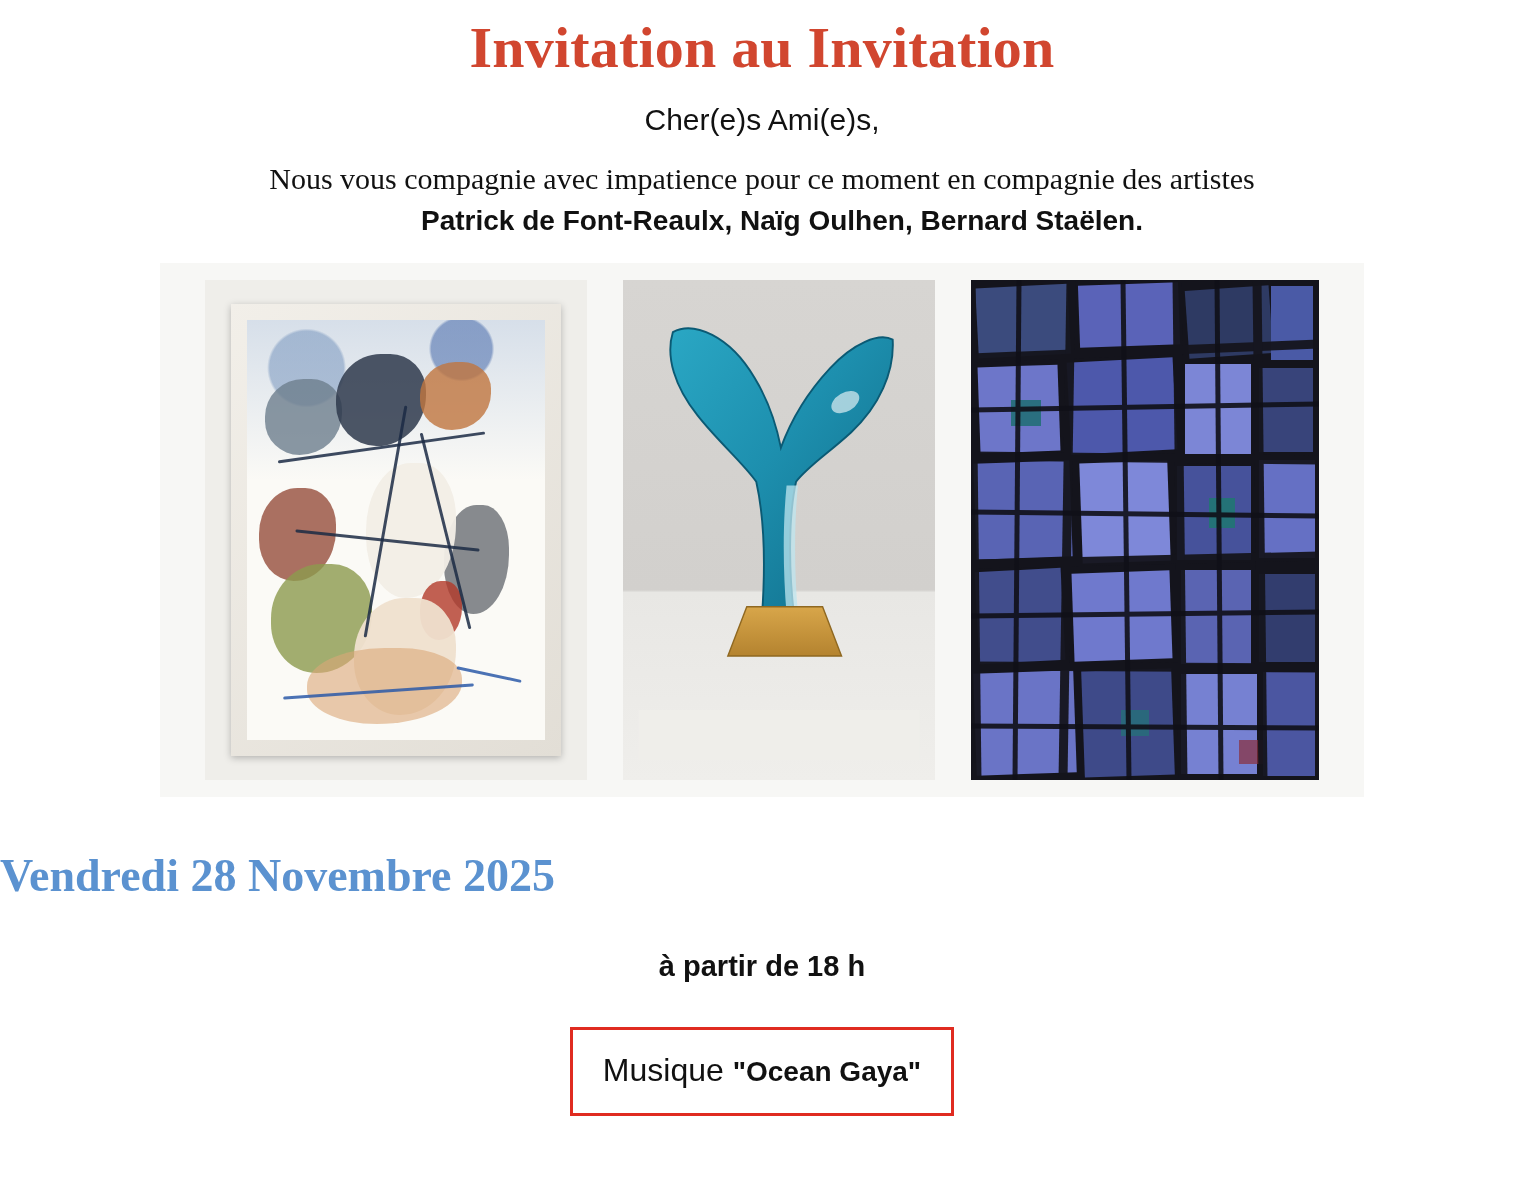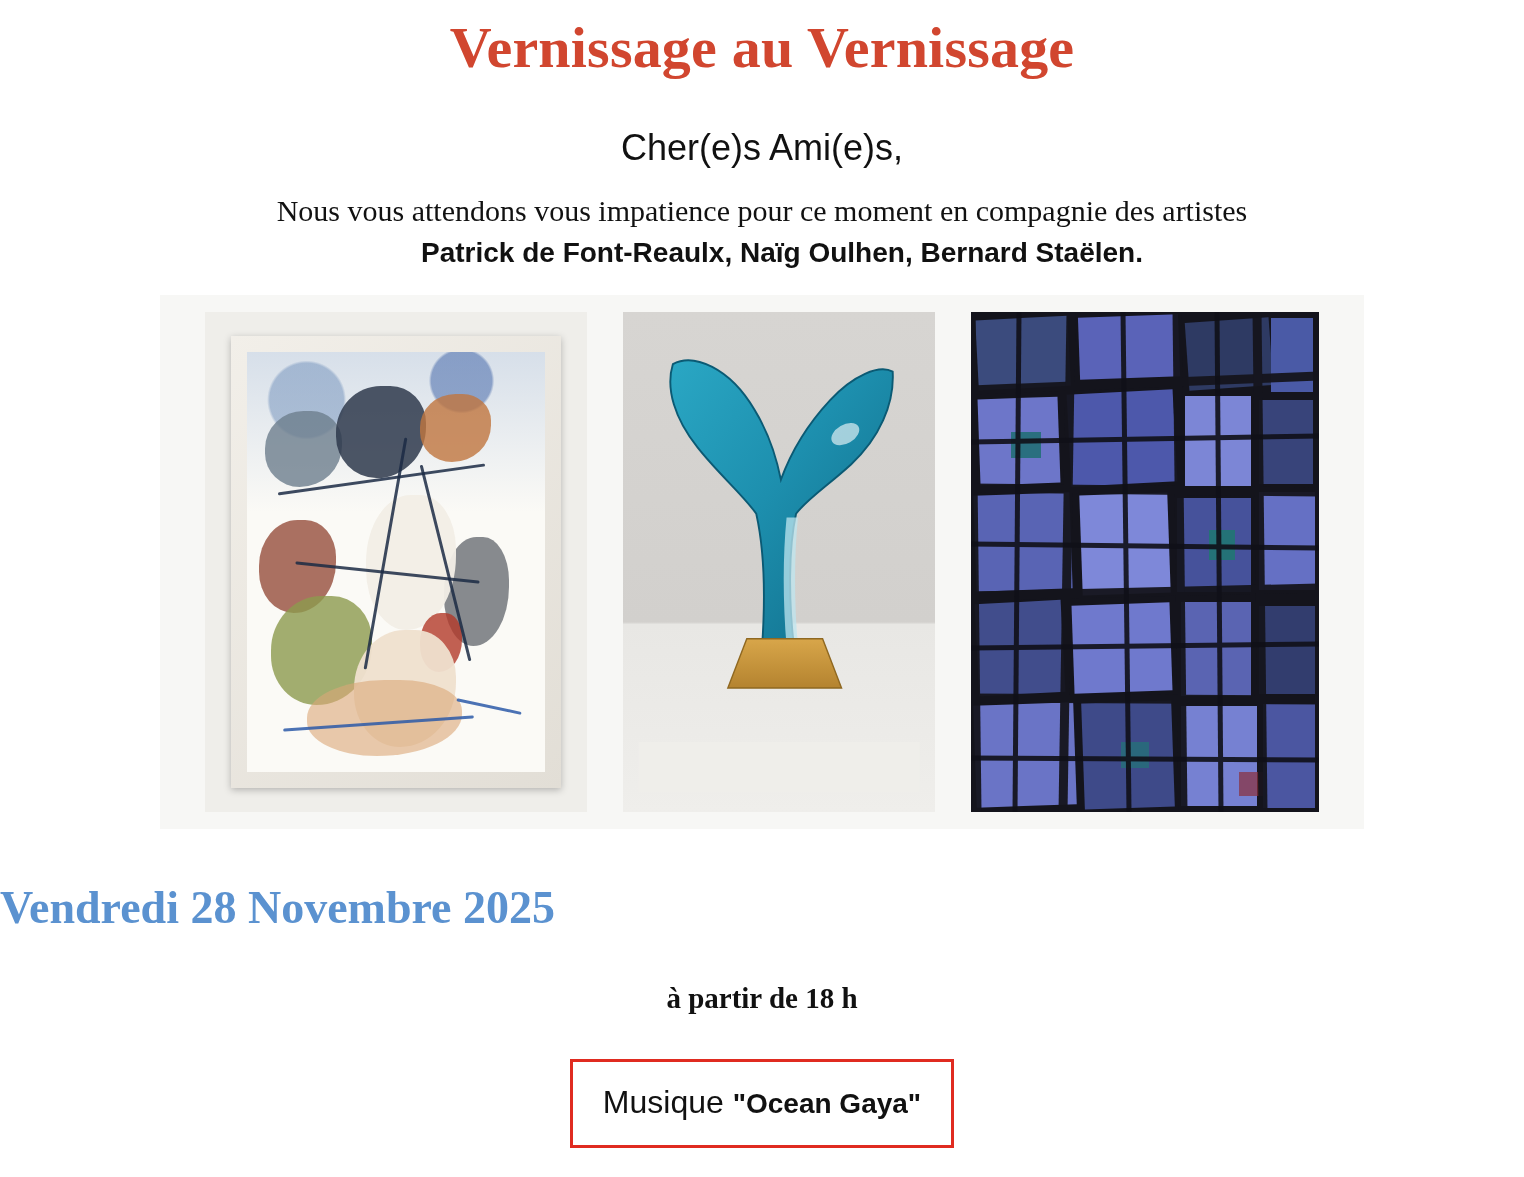--- a/index.html
+++ b/index.html
@@ -27,22 +27,22 @@
     font-family: "Liberation Serif", serif;
     font-weight: bold;
     font-size: 58px;
     line-height: 1.05;
     margin: 18px 0 0 0;
     letter-spacing: 0.2px;
   }
   .greeting {
     text-align: center;
     font-family: "Liberation Sans", sans-serif;
-    font-size: 36px;
-    margin-top: 48px;
+    font-size: 30px;
+    margin-top: 24px;
     color: #111;
   }
   .intro {
     text-align: center;
     font-family: "Liberation Serif", serif;
     font-size: 30px;
     margin-top: 22px;
     line-height: 1.35;
     color: #111;
     padding: 0 90px;
@@ -170,21 +170,21 @@
   .date {
     text-align: left;
     color: #5b92d0;
     font-family: "Liberation Serif", serif;
     font-weight: bold;
     font-size: 46px;
     margin-top: 52px;
   }
   .time {
     text-align: center;
-    font-family: Liberation Serif, serif;
+    font-family: Liberation Sans, sans-serif;
     font-weight: bold;
     font-size: 29px;
     margin-top: 48px;
     color: #111;
   }
   .music-wrap {
     display: flex;
     justify-content: center;
     margin-top: 44px;
   }
@@ -205,25 +205,25 @@
     font-size: 28px;
     font-weight: bold;
     color: #111;
   }
 </style>
 </head>
 <body>
 
 <div class="page">
 
-  <h1 class="title">Vernissage au Vernissage</h1>
+  <h1 class="title">Invitation au Invitation</h1>
 
   <div class="greeting">Cher(e)s Ami(e)s,</div>
 
-  <div class="intro">Nous vous attendons vous impatience pour ce moment en compagnie des artistes</div>
+  <div class="intro">Nous vous compagnie avec impatience pour ce moment en compagnie des artistes</div>
 
   <div class="artists">Patrick de Font-Reaulx, Naïg Oulhen, Bernard Staëlen.</div>
 
   <div class="gallery">
 
     <div class="art art1">
       <div class="frame">
         <div class="canvas">
           <div class="blue-sky"></div>
           <div class="blob b1"></div>

